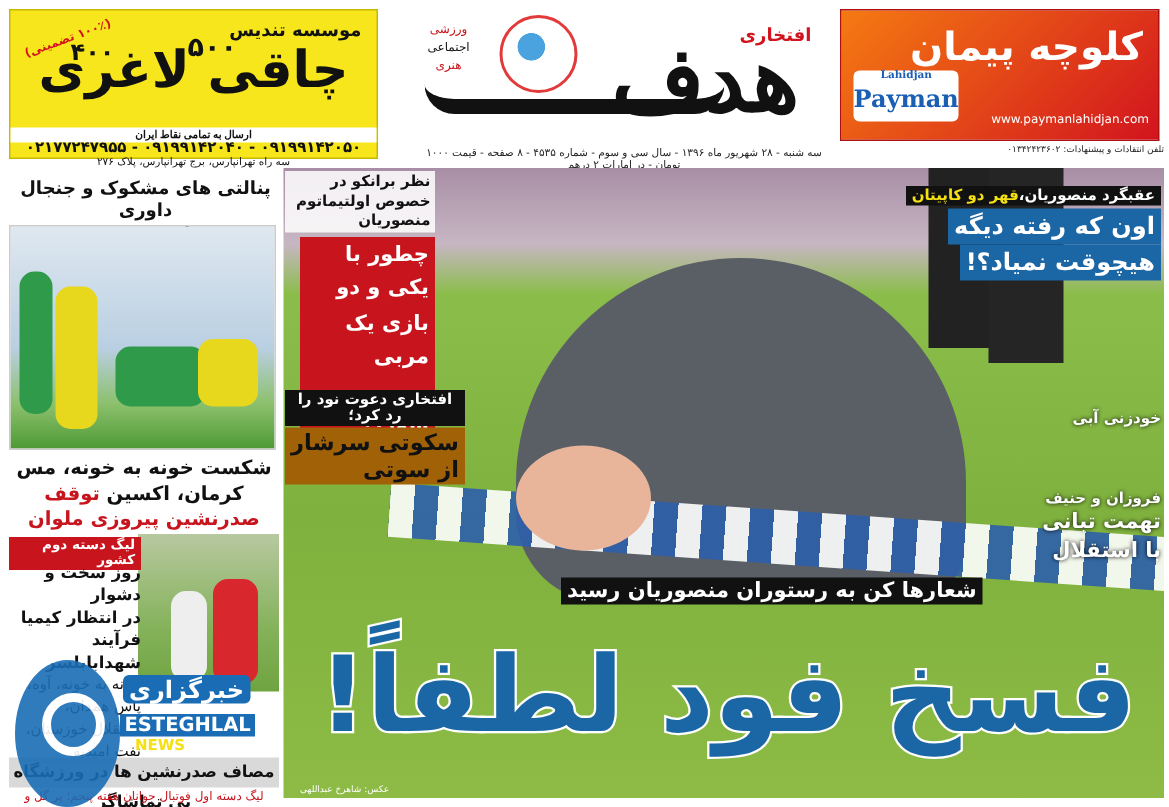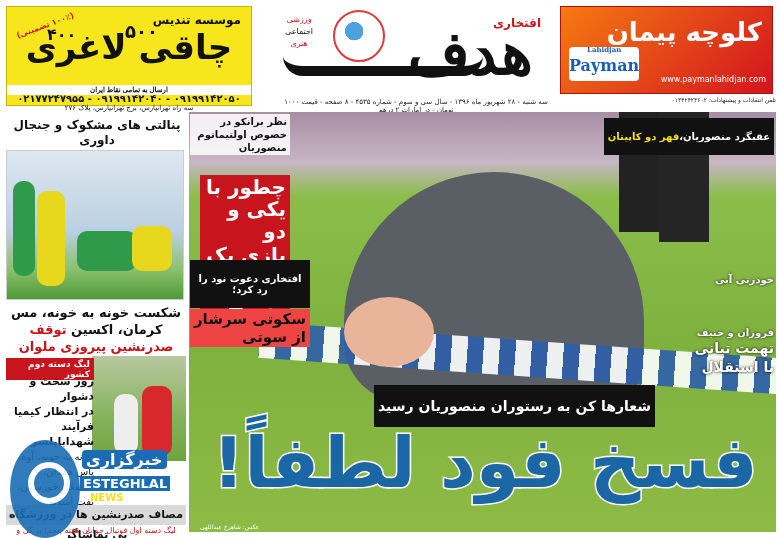--- a/index.html
+++ b/index.html
@@ -37,28 +37,28 @@
   #ad-right-tel{left:596px;top:96px;width:180px;font-size:6px;color:#222;text-align:right;}
 
   
   #main{left:189px;top:112px;width:587px;height:420px;background:linear-gradient(180deg,#a88ea5 0%,#c7b6c4 12%,#8bbd4a 20%,#7fb13e 55%,#8dbb45 100%);overflow:hidden;}
   #main .figure-body{position:absolute;left:155px;top:60px;width:300px;height:230px;border-radius:150px 150px 40px 60px;background:#5a5f66;}
   #main .figure-head{position:absolute;left:155px;top:185px;width:90px;height:70px;border-radius:50%;background:#e8b59a;}
   #main .scarf{position:absolute;left:70px;top:228px;width:520px;height:36px;background:repeating-linear-gradient(90deg,#fff 0 16px,#2d5fab 16px 32px);transform:rotate(4deg);opacity:.9;}
   #main .legs-l{position:absolute;left:430px;top:0;width:60px;height:120px;background:#222;}
   #main .legs-r{position:absolute;left:470px;top:0;width:50px;height:130px;background:#252525;}
 
-  .tag-black{background:#111;color:#fff;font-weight:bold;padding:13px 4px;display:inline-block;}
+  .tag-black{background:#111;color:#fff;font-weight:bold;padding:1px 4px;display:inline-block;}
   .tag-red{background:#c8141c;color:#fff;font-weight:bold;padding:1px 4px;display:inline-block;}
-  .tag-yellow{background:#ef4444;color:#111;font-weight:bold;padding:1px 4px;display:inline-block;}
+  .tag-yellow{background:#a16207;color:#111;font-weight:bold;padding:1px 4px;display:inline-block;}
   .tag-blue{background:#1b67a5;color:#fff;font-weight:bold;padding:1px 4px;display:inline-block;}
 
   #story-branko{left:190px;top:114px;width:100px;text-align:right;}
   #story-branko .kicker{font-size:10px;line-height:13px;background:rgba(255,255,255,.85);color:#111;font-weight:bold;padding:1px 3px;}
-  #story-branko .head{margin-top:20px;font-size:20px;line-height:22px;padding-left:10px;}
+  #story-branko .head{margin-top:3px;font-size:14px;line-height:22px;padding-left:10px;}
 
   #story-soti{left:190px;top:260px;width:120px;text-align:right;}
   #story-soti .kicker{font-size:10px;text-align:center;}
   #story-soti .head{font-size:15px;margin-top:1px;}
 
   #story-captain{left:598px;top:118px;width:176px;text-align:right;}
   #story-captain .kicker{font-size:10px;}
   #story-captain .kicker em{font-style:normal;color:#f5e013;}
   #story-captain .head{font-size:16px;line-height:22px;margin-top:2px;}
 
@@ -146,20 +146,24 @@
   </div>
 </div>
 
 <div id="story-soti" class="abs">
   <span class="tag-black kicker">افتخاری دعوت نود را رد کرد؛</span><br>
   <span class="tag-yellow head">سکوتی سرشار از سوتی</span>
 </div>
 
 <div id="story-captain" class="abs">
   <span class="tag-black kicker"><span>عقبگرد منصوریان،</span><em>قهر دو کاپیتان</em></span>
+  <div class="head">
+    <span class="tag-blue">اون که رفته دیگه</span><br>
+    <span class="tag-blue">هیچوقت نمیاد؟!</span>
+  </div>
 </div>
 
 <div id="story-forouzan" class="abs">
   <div class="kicker">خودزنی آبی</div>
   <div class="kicker">فروزان و حنیف</div>
   <div class="head">تهمت تبانی</div>
   <div class="head">با استقلال</div>
 </div>
 
 <span id="main-kicker" class="abs tag-black">شعارها کن به رستوران منصوریان رسید</span>

